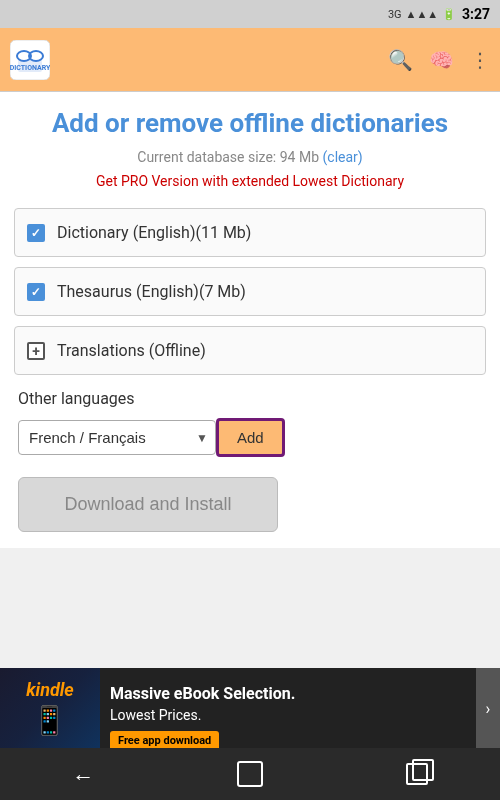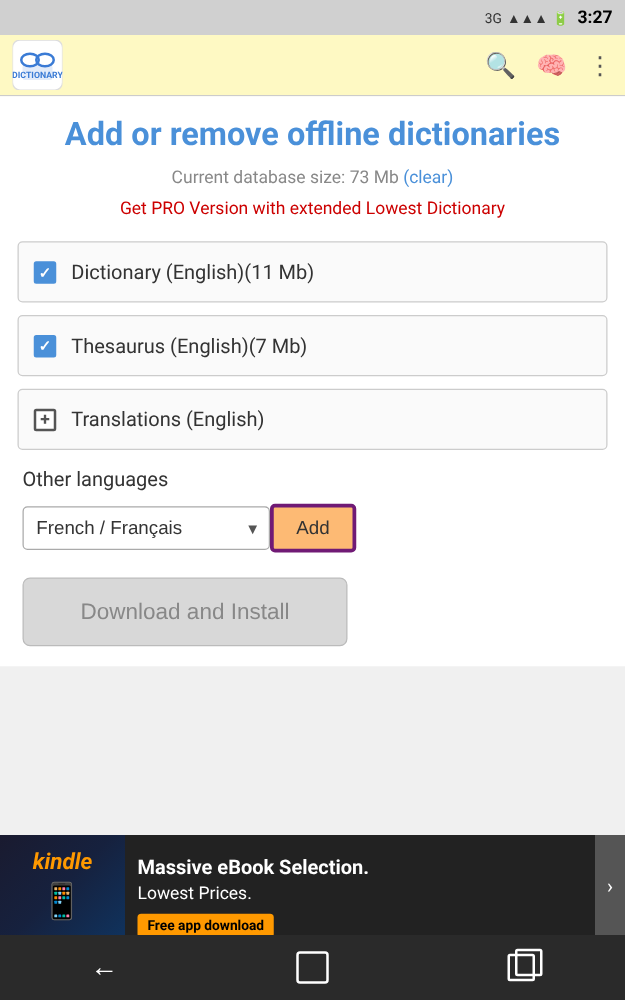--- a/index.html
+++ b/index.html
@@ -30,22 +30,22 @@
     .status-icons {
       display: flex;
       gap: 4px;
       align-items: center;
       font-size: 11px;
       color: #333;
     }
 
     
     .toolbar {
-      background: #fef9c3;
-      height: 49px;
+      background: #fdba74;
+      height: 64px;
       display: flex;
       align-items: center;
       padding: 0 10px;
       justify-content: space-between;
       border-bottom: 1px solid #ccc;
     }
     .toolbar-logo {
       display: flex;
       align-items: center;
       gap: 6px;
@@ -364,21 +364,21 @@
     <span class="toolbar-icon">🧠</span>
     <span class="toolbar-icon">⋮</span>
   </div>
 </div>
 
 <div class="main-content">
 
   <div class="page-title">Add or remove offline dictionaries</div>
 
   <div class="db-size">
-    <span>Current database size: 73 Mb</span>
+    <span>Current database size: 94 Mb</span>
     <a href="#">(clear)</a>
   </div>
 
   <div class="pro-link">
     <a href="#">Get PRO Version with extended Lowest Dictionary</a>
   </div>
 
   <div class="dict-item">
     <div class="dict-checkbox">
       <span class="check">✓</span>
@@ -388,21 +388,21 @@
 
   <div class="dict-item">
     <div class="dict-checkbox">
       <span class="check">✓</span>
     </div>
     <span class="dict-label">Thesaurus (English)(7 Mb)</span>
   </div>
 
   <div class="dict-item">
     <div class="dict-plus">+</div>
-    <span class="dict-label">Translations (English)</span>
+    <span class="dict-label">Translations (Offline)</span>
   </div>
 
   <div class="other-languages">
     <div class="other-languages-title">Other languages</div>
     <div class="language-row">
       <div class="select-wrapper">
         <select class="language-select">
           <option>French / Français</option>
           <option>Spanish / Español</option>
           <option>German / Deutsch</option>

